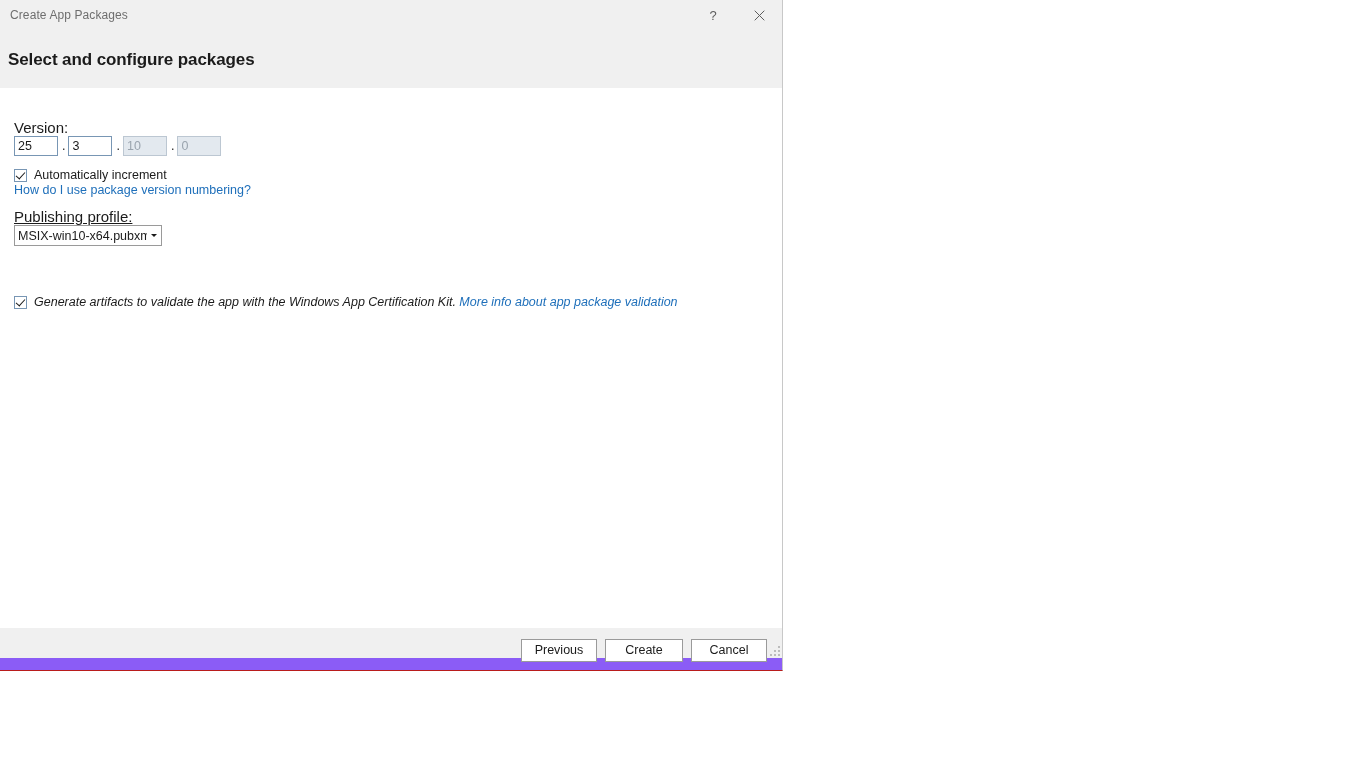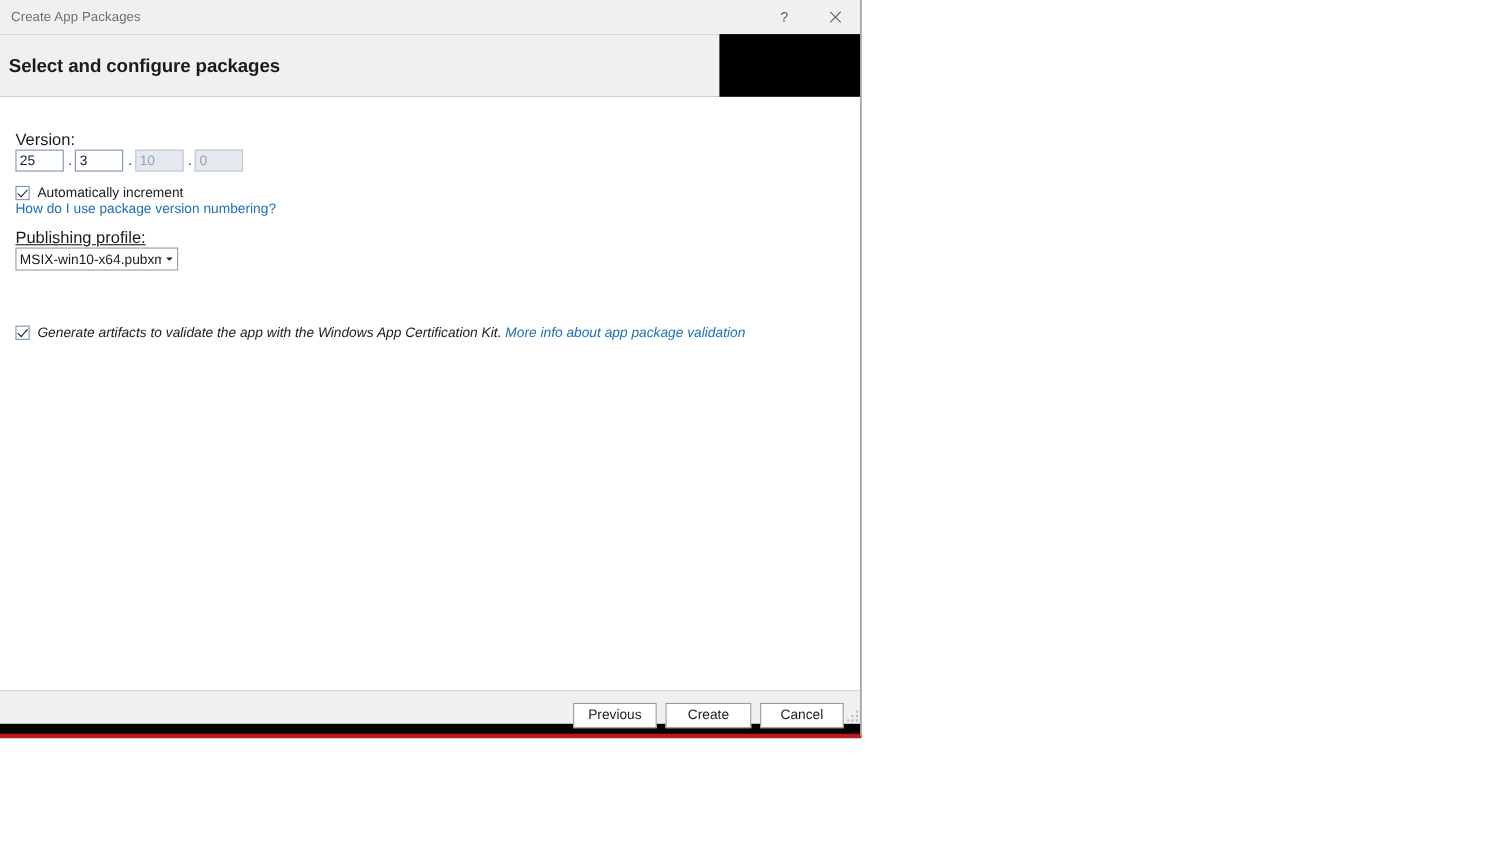--- a/index.html
+++ b/index.html
@@ -11,23 +11,23 @@
     font-family: "Liberation Sans", sans-serif;
     overflow: hidden;
   }
 
   #dialog {
     position: absolute;
     left: 0;
     top: 0;
     width: 783px;
     height: 671px;
-    background: #000000;
+    background: #8b5cf6;
     border-right: 1px solid #c8c8c8;
-    border-bottom: 4px solid #b91c1c;
+    border-bottom: 1px solid #b91c1c;
     box-sizing: border-box;
     overflow: hidden;
   }
 
   
   #titlebar {
     position: absolute;
     left: 0; top: 0;
     width: 782px;
     height: 31px;
@@ -56,21 +56,21 @@
     cursor: default;
   }
   #help-btn { left: 690px; }
   #close-btn { left: 736px; }
   #close-btn svg { display:block; }
 
   
   #header {
     position: absolute;
     left: 0; top: 31px;
-    width: 654px;
+    width: 782px;
     height: 57px;
     background: #f0f0f0;
   }
   #header-title {
     position: absolute;
     left: 8px;
     top: 19px;
     font-size: 17px;
     font-weight: bold;
     color: #1b1b1b;

